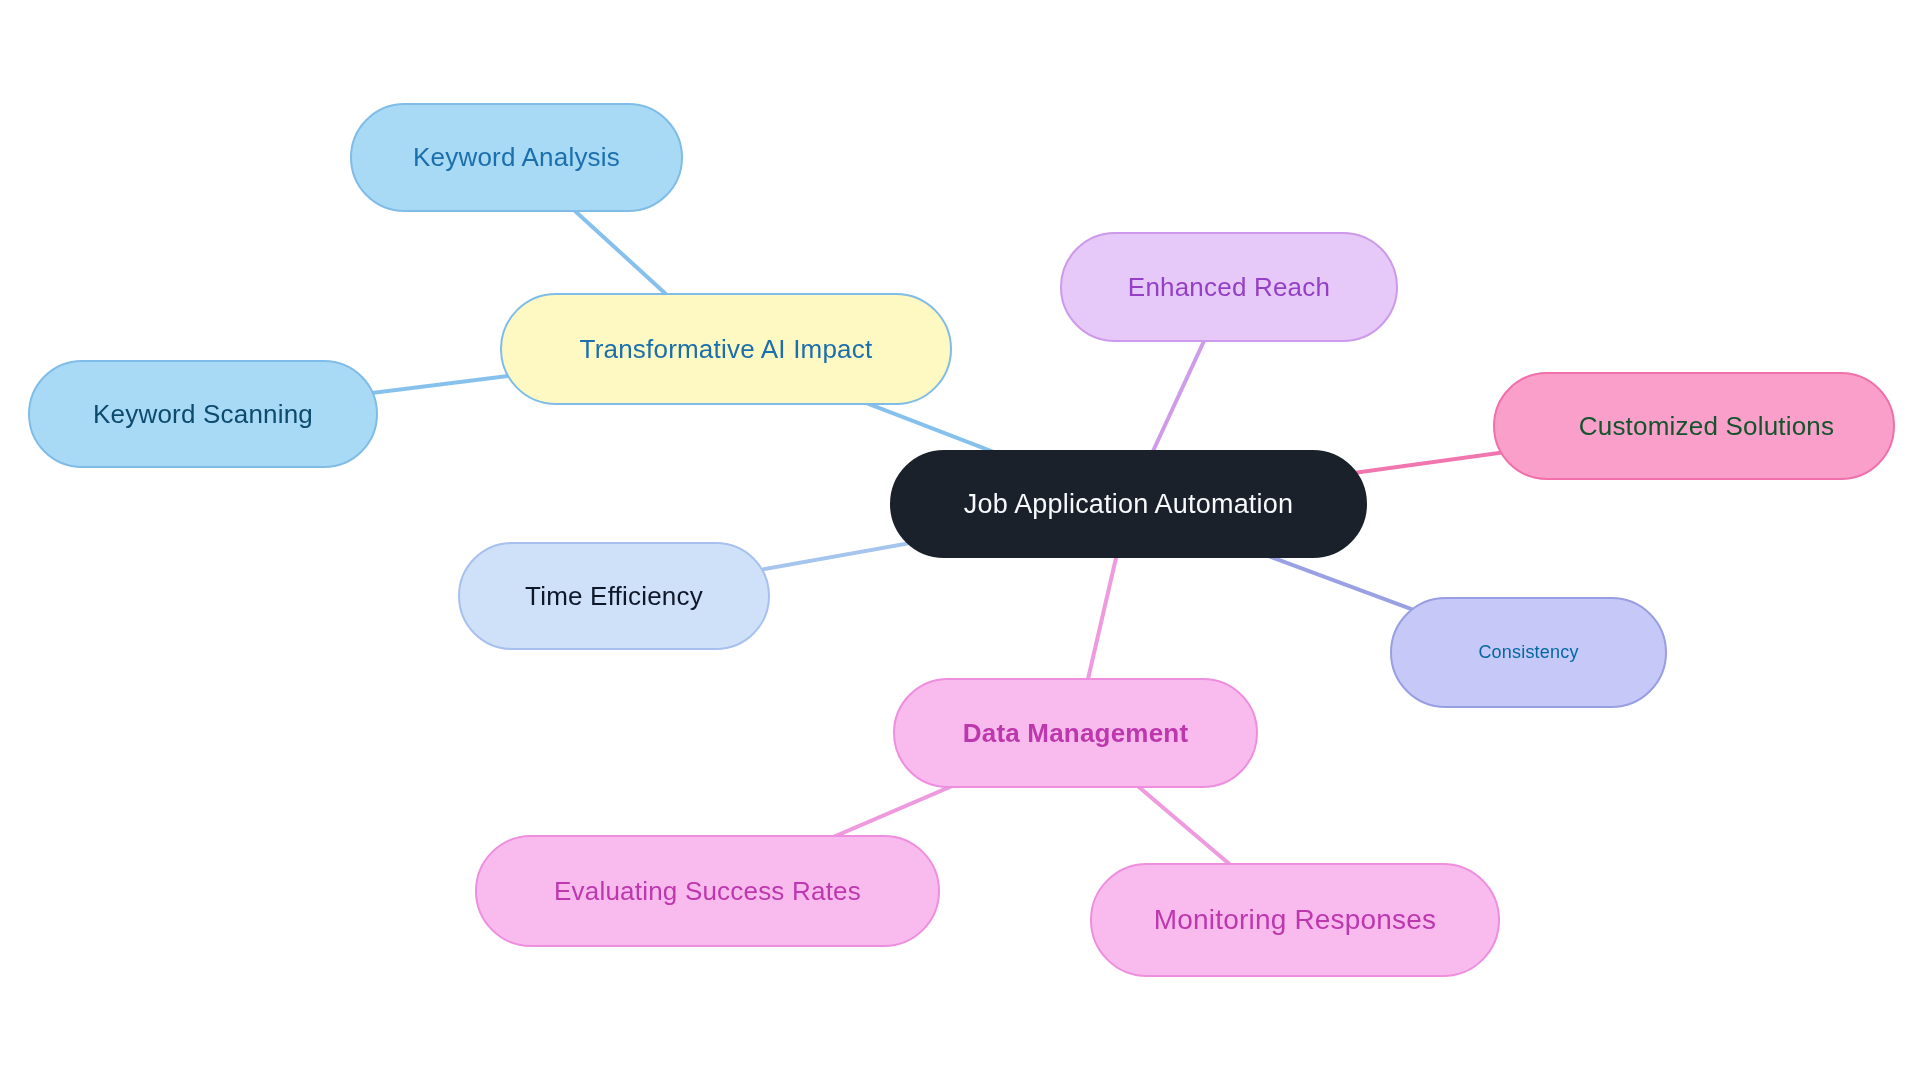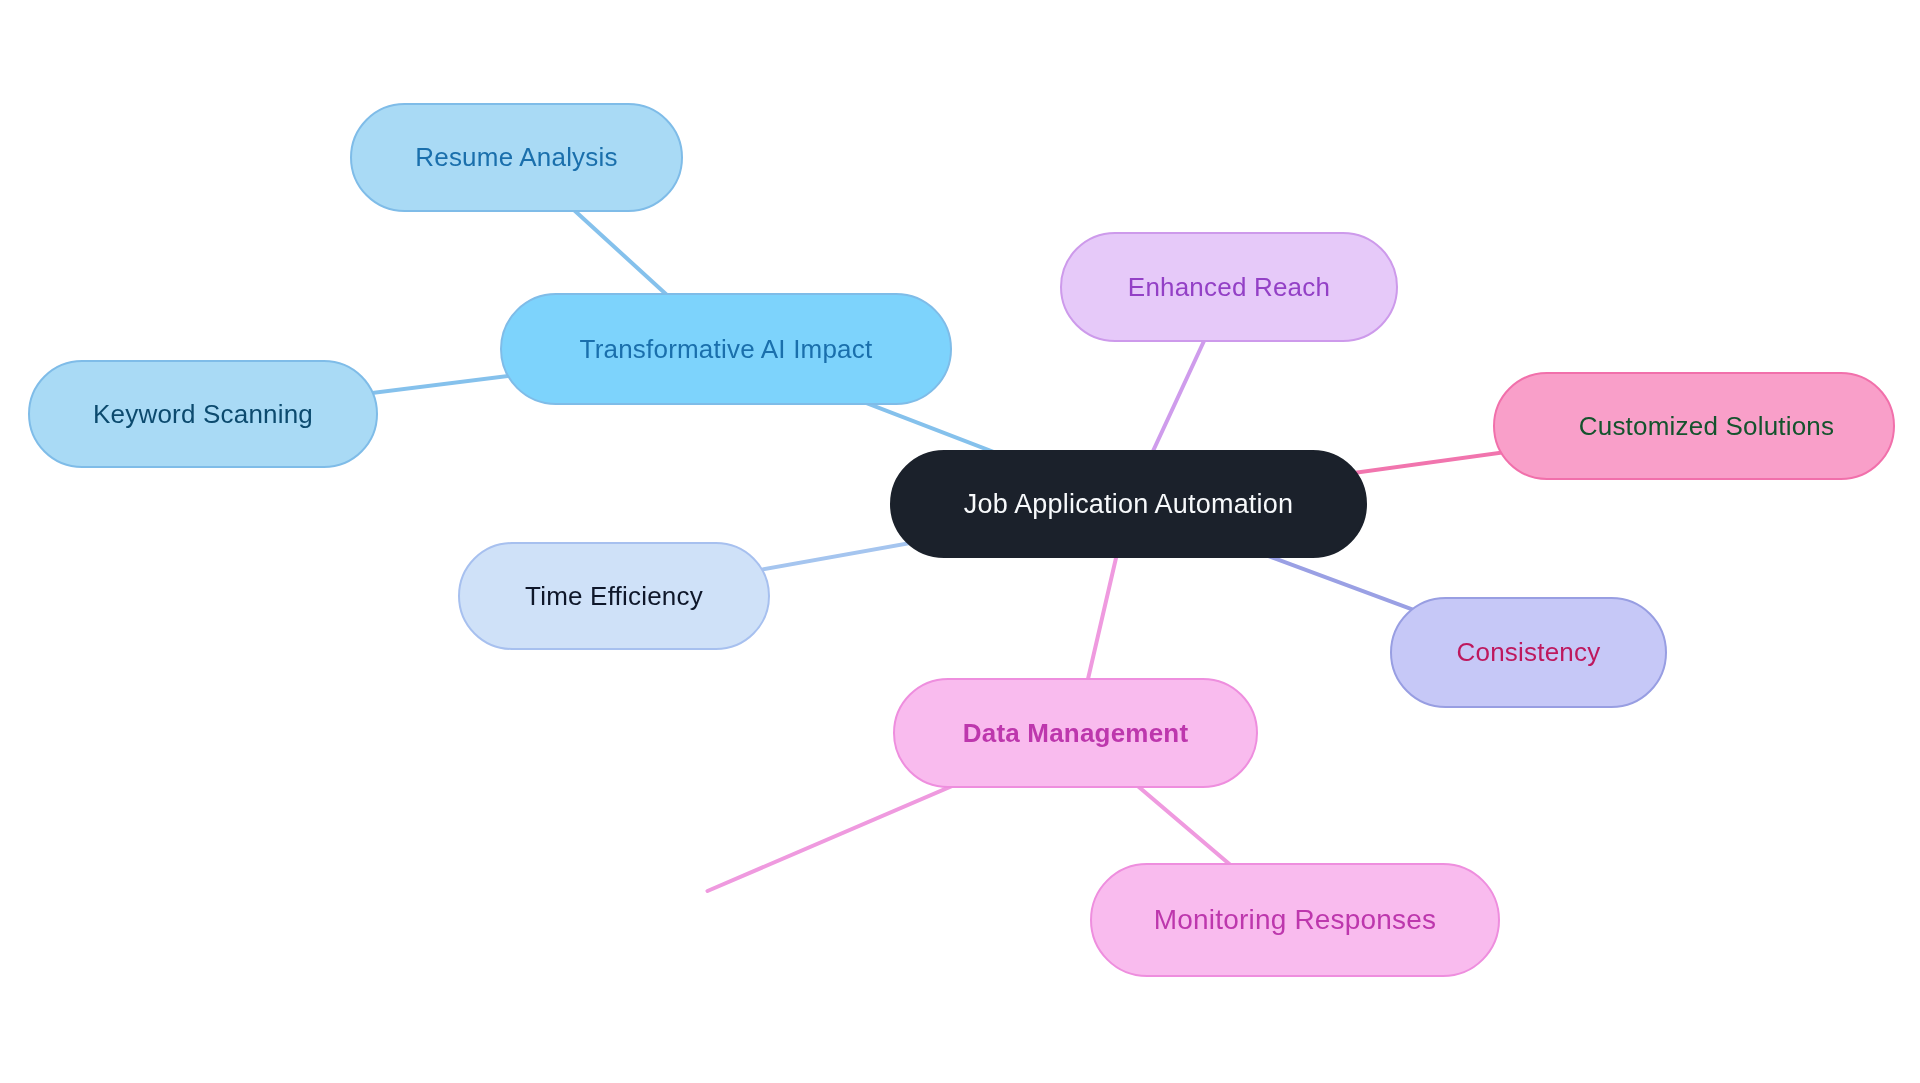--- a/index.html
+++ b/index.html
@@ -57,41 +57,44 @@
       <line x1="1694" y1="426" x2="1128.5" y2="504" stroke="#F175AE" stroke-width="4" stroke-linecap="round"></line>
       <line x1="1528.5" y1="652.5" x2="1128.5" y2="504" stroke="#9AA0E4" stroke-width="4" stroke-linecap="round"></line>
       <line x1="1075.5" y1="733" x2="1128.5" y2="504" stroke="#EF9ADF" stroke-width="4" stroke-linecap="round"></line>
       <line x1="707.5" y1="891" x2="1075.5" y2="733" stroke="#EF9ADF" stroke-width="4" stroke-linecap="round"></line>
       <line x1="1295" y1="920" x2="1075.5" y2="733" stroke="#EF9ADF" stroke-width="4" stroke-linecap="round"></line>
     </svg>
   <div class="nodes-layer">
       <div class="mindmap-node" style="left: 890px; top: 450px; width: 477px; height: 108px; background: rgb(27, 33, 43); border-color: rgb(27, 33, 43); border-radius: 54px;">
         <span class="node-label" style="color: rgb(247, 249, 251); font-size: 27px;">Job Application Automation</span>
       </div>
-      <div class="mindmap-node" style="left: 500px; top: 293px; width: 452px; height: 112px; background: #7dd3fc; border-color: rgb(127, 188, 232); border-radius: 56px;">
+      <div class="mindmap-node" style="left: 500px; top: 293px; width: 452px; height: 112px; background: #fef9c3; border-color: rgb(127, 188, 232); border-radius: 56px;">
         <span class="node-label" style="color: rgb(26, 111, 172); font-size: 26px;">Transformative AI Impact</span>
       </div>
       <div class="mindmap-node" style="left: 350px; top: 103px; width: 333px; height: 109px; background: rgb(169, 218, 245); border-color: rgb(127, 188, 232); border-radius: 54.5px;">
-        <span class="node-label" style="color: rgb(26, 111, 172); font-size: 26px;">Resume Analysis</span>
+        <span class="node-label" style="color: rgb(26, 111, 172); font-size: 26px;">Keyword Analysis</span>
       </div>
       <div class="mindmap-node" style="left: 28px; top: 360px; width: 350px; height: 108px; background: rgb(169, 218, 245); border-color: rgb(127, 188, 232); border-radius: 54px;">
         <span class="node-label" style="color: #0c4a6e; font-size: 26px;">Keyword Scanning</span>
       </div>
       <div class="mindmap-node" style="left: 458px; top: 542px; width: 312px; height: 108px; background: rgb(207, 225, 248); border-color: rgb(167, 192, 239); border-radius: 54px;">
         <span class="node-label" style="color: #0f172a; font-size: 26px;">Time Efficiency</span>
       </div>
       <div class="mindmap-node" style="left: 1060px; top: 232px; width: 338px; height: 110px; background: rgb(230, 201, 249); border-color: rgb(205, 154, 235); border-radius: 55px;">
         <span class="node-label" style="color: rgb(147, 64, 198); font-size: 26px;">Enhanced Reach</span>
       </div>
       <div class="mindmap-node" style="left: 1493px; top: 372px; width: 402px; height: 108px; background: rgb(249, 159, 201); border-color: rgb(241, 112, 171); border-radius: 54px;">
         <span class="node-label" style="color: #14532d; font-size: 26px; margin-left: 25px;">Customized Solutions</span>
       </div>
       <div class="mindmap-node" style="left: 1390px; top: 597px; width: 277px; height: 111px; background: rgb(198, 200, 247); border-color: rgb(152, 158, 226); border-radius: 55.5px;">
-        <span class="node-label" style="color: #be185d; font-size: 26px;">Consistency</span>
+        <span class="node-label" style="color: #0369a1; font-size: 18px;">Consistency</span>
       </div>
       <div class="mindmap-node" style="left: 893px; top: 678px; width: 365px; height: 110px; background: rgb(249, 187, 238); border-color: rgb(238, 142, 222); border-radius: 55px; font-weight: bold;">
         <span class="node-label" style="color: rgb(189, 55, 173); font-size: 26px;">Data Management</span>
+      </div>
+      <div class="mindmap-node" style="left: 475px; top: 835px; width: 465px; height: 112px; background: rgb(249, 187, 238); border-color: rgb(238, 142, 222); border-radius: 56px;">
+        <span class="node-label" style="color: rgb(189, 55, 173); font-size: 26px;">Evaluating Success Rates</span>
       </div>
       <div class="mindmap-node" style="left: 1090px; top: 863px; width: 410px; height: 114px; background: rgb(249, 187, 238); border-color: rgb(238, 142, 222); border-radius: 57px;">
         <span class="node-label" style="color: rgb(189, 55, 173); font-size: 28px;">Monitoring Responses</span>
       </div>
     </div>
 </div>
 
 </body></html>

